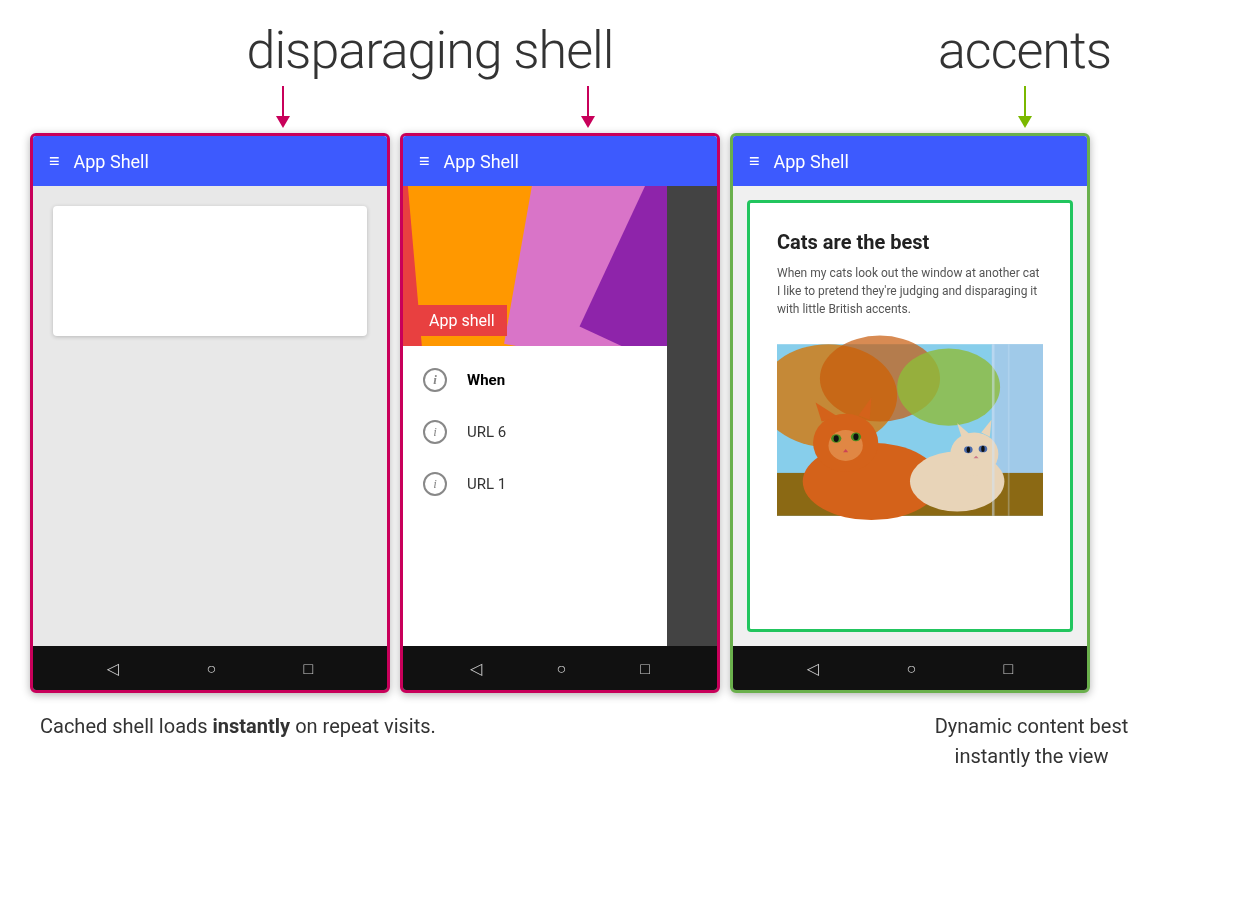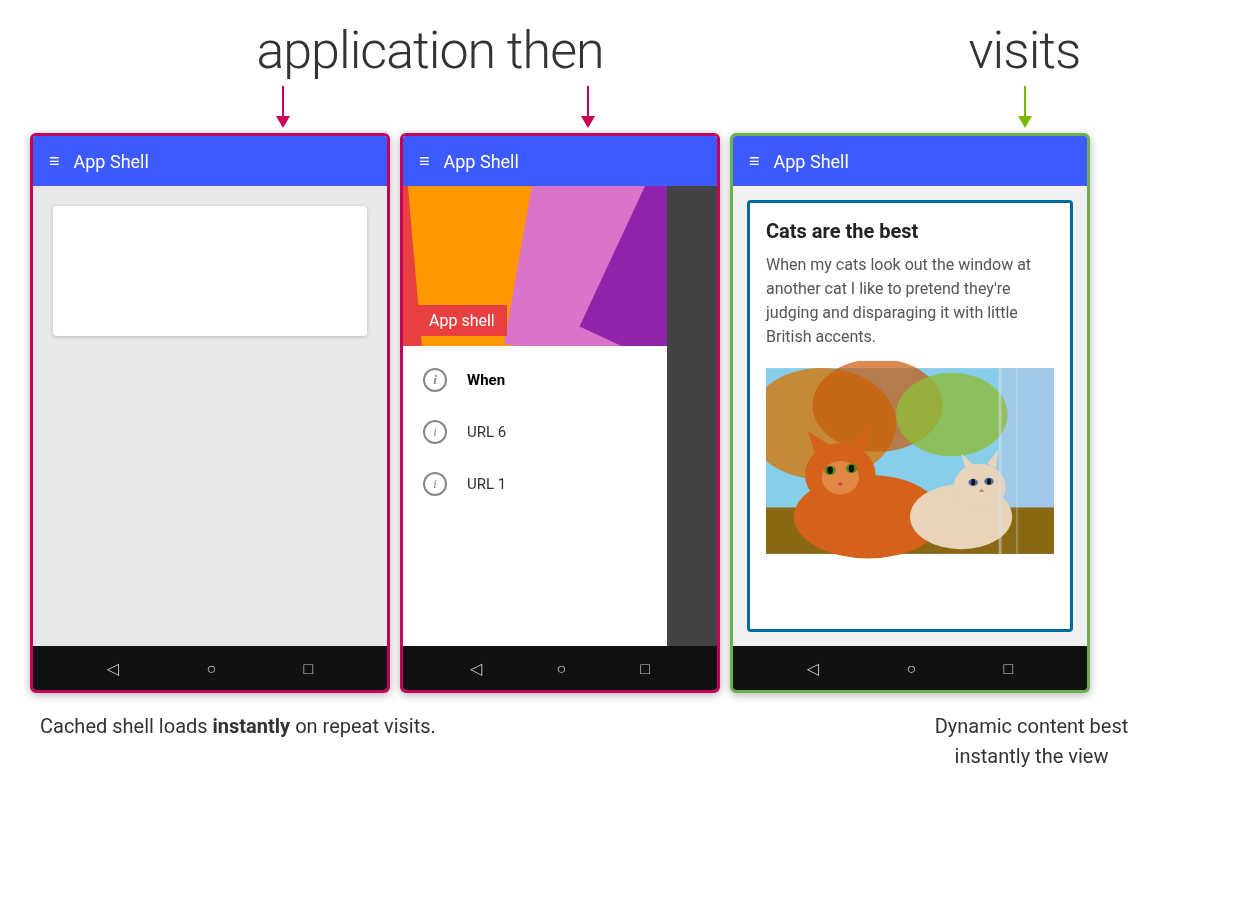--- a/index.html
+++ b/index.html
@@ -169,36 +169,36 @@
 
     
     .phone3-body {
       height: calc(100% - 50px - 44px);
       background: #f0f0f0;
       padding: 14px;
     }
 
     .content-card {
       background: #fff;
-      border: 3px solid #0369a1;
+      border: 3px solid #22c55e;
       border-radius: 4px;
-      padding: 16px;
+      padding: 27px;
       height: 100%;
       overflow: hidden;
     }
 
     .content-card-title {
       font-size: 20px;
       font-weight: 700;
       color: #222;
       margin-bottom: 10px;
     }
 
     .content-card-text {
-      font-size: 16px;
+      font-size: 12px;
       color: #555;
       line-height: 1.5;
       margin-bottom: 12px;
     }
 
     
     .nav-bar {
       background: #111;
       height: 44px;
       display: flex;
@@ -390,24 +390,24 @@
       border-radius: 3px;
     }
   </style>
 </head>
 <body>
 
 <div class="page-container">
 
   <div class="titles-row">
     <div class="left-titles">
-      <span class="big-label">application then</span>
+      <span class="big-label">disparaging shell</span>
     </div>
     <div class="right-title">
-      <span class="big-label">visits</span>
+      <span class="big-label">accents</span>
     </div>
   </div>
 
   <div class="arrows-row">
     <div class="arrows-left">
       <div class="arrow-down">
         <div class="stem"></div>
         <div class="arrowhead"></div>
       </div>
       <div class="arrow-down">

